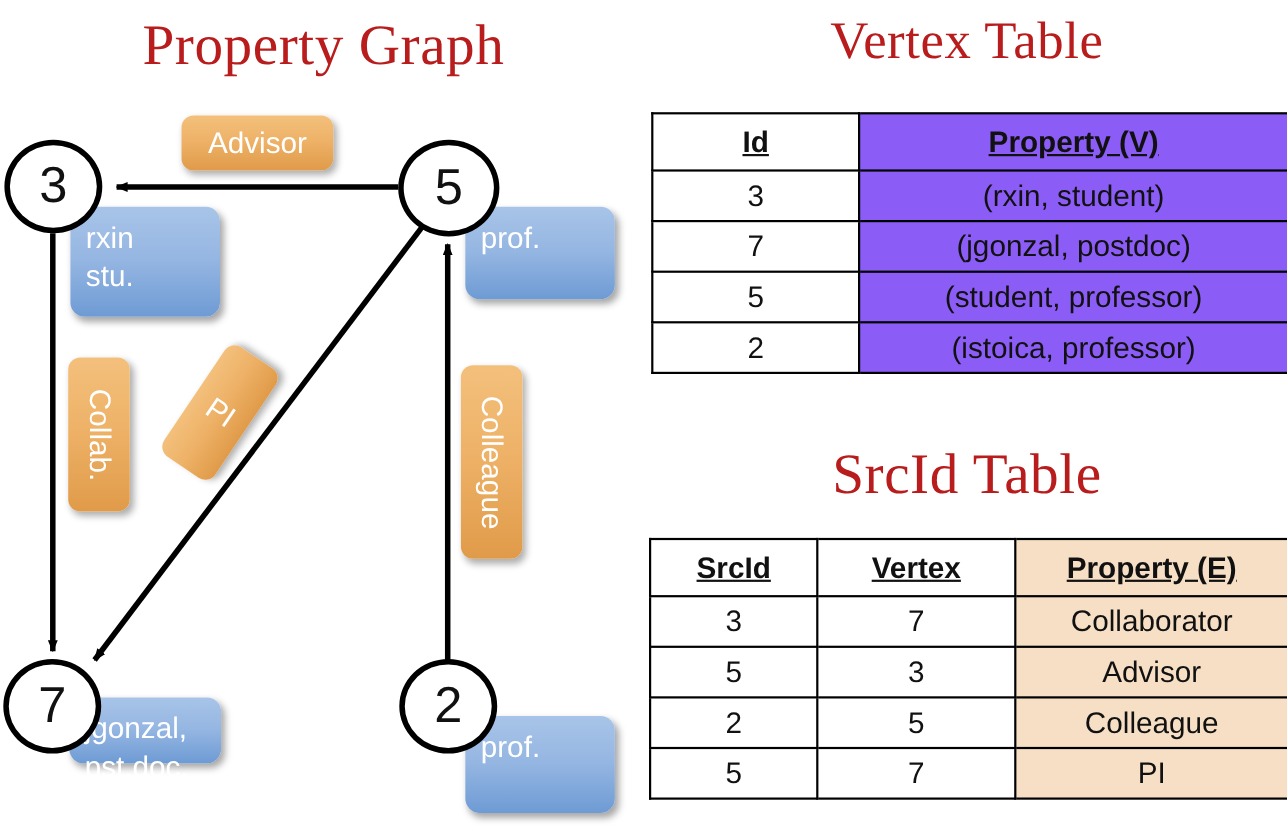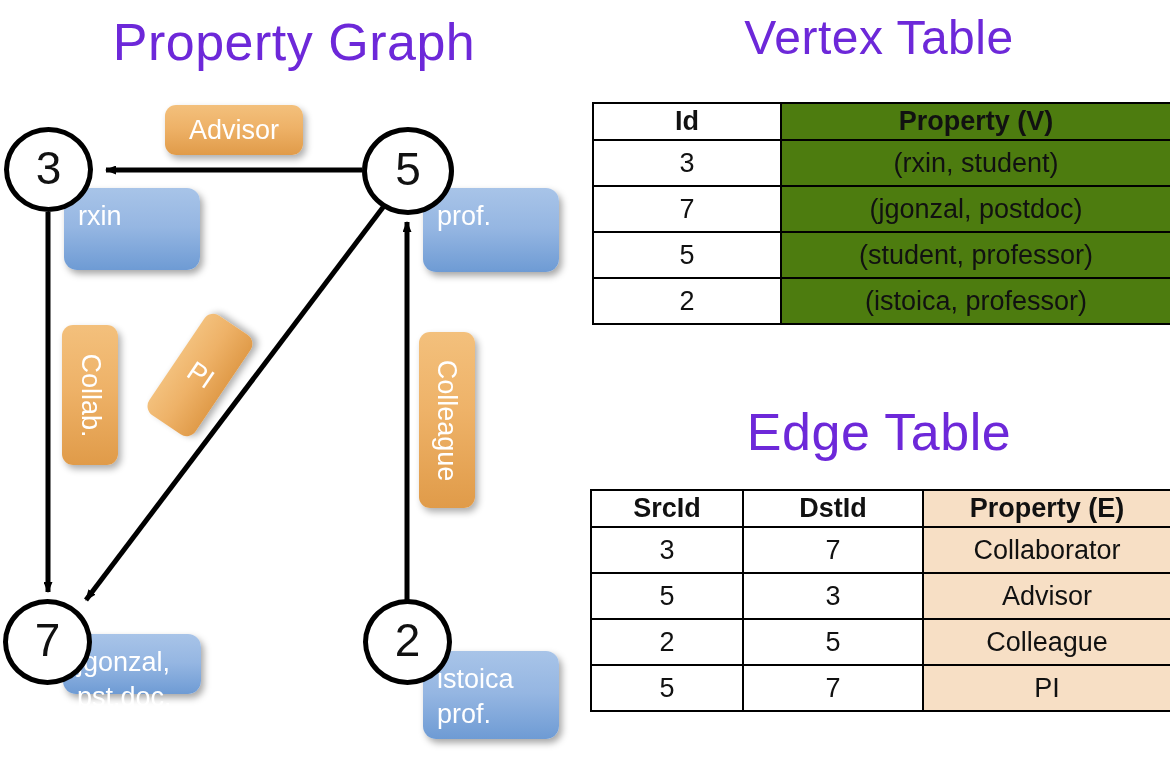--- a/index.html
+++ b/index.html
@@ -4,23 +4,23 @@
 <style>
   html,body{margin:0;padding:0;background:#ffffff;}
   body{width:1170px;height:760px;position:relative;overflow:hidden;
        font-family:"Liberation Sans","DejaVu Sans",sans-serif;color:#000;}
 
   .abs{position:absolute;}
 
   
   .bigtitle{
     position:absolute;
-    font-family:Liberation Sans, sans-serif;
+    font-family:Liberation Serif, serif;
     font-weight:300;
-    color:#6d28d9;
+    color:#b91c1c;
     white-space:nowrap;
     letter-spacing:.5px;
   }
   #title-property-graph{left:0;top:12px;width:588px;text-align:center;font-size:52px;}
   #title-vertex-table{left:588px;top:10px;width:582px;text-align:center;font-size:48px;}
   #title-edge-table{left:588px;top:402px;width:582px;text-align:center;font-size:52px;}
 
   
   #graph-canvas{left:0;top:0;width:588px;height:760px;}
   #graph-edges{position:absolute;left:0;top:0;width:588px;height:760px;}
@@ -75,34 +75,34 @@
     border:2px solid #000;
     text-align:center;
     font-weight:400;
     font-size:27px;
     color:#111;
     padding:0;
     height:46px;
     background:#fff;
     box-sizing:border-box;
   }
-  table.data-table th{font-weight:700;font-size:27px;height:37px;}
+  table.data-table th{font-weight:700;font-size:27px;height:52px;text-decoration:underline;}
 
   #vertex-table{left:592px;top:102px;width:578px;}
-  #vertex-table td.prop,#vertex-table th.prop{background:#4d7c0f;}
+  #vertex-table td.prop,#vertex-table th.prop{background:#8b5cf6;}
   #edge-table{left:590px;top:489px;width:580px;}
   #edge-table td.prop,#edge-table th.prop{background:#f7dfc5;margin-left:12px;}
   #edge-table th.prop{font-weight:700;}
 </style>
 </head>
 <body>
 
 <div class="bigtitle" id="title-property-graph">Property Graph</div>
 <div class="bigtitle" id="title-vertex-table">Vertex Table</div>
-<div class="bigtitle" id="title-edge-table">Edge Table</div>
+<div class="bigtitle" id="title-edge-table">SrcId Table</div>
 
 <div class="abs" id="graph-canvas">
 
   <svg id="graph-edges" viewBox="0 0 588 760" width="588" height="760">
     <defs>
       <marker id="arrowhead" markerWidth="11" markerHeight="9" refX="10" refY="4.5" orient="auto" markerUnits="userSpaceOnUse">
         <path d="M0,0 L11,4.5 L0,9 z" fill="#000"></path>
       </marker>
     </defs>
 
@@ -124,32 +124,32 @@
   </div>
 
   <div class="chip-orange tilt" style="left:140px;top:347px;width:120px;height:56px;">
     <span>PI</span>
   </div>
 
   <div class="chip-orange vert" style="left:419px;top:332px;width:56px;height:176px;">
     <span>Colleague</span>
   </div>
 
-  <div class="chip-blue" style="left:64px;top:188px;width:136px;height:82px;">
+  <div class="chip-blue" style="left:64px;top:188px;width:136px;height:100px;">
     <div>rxin</div>
+    <div>stu.</div>
   </div>
   <div class="chip-blue" style="left:423px;top:188px;width:136px;height:84px;">
     <div>prof.</div>
   </div>
   <div class="chip-blue" style="left:63px;top:618px;width:138px;height:60px;margin-top:16px;">
     <div>jgonzal,</div>
     <div>pst.doc.</div>
   </div>
   <div class="chip-blue" style="left:423px;top:651px;width:136px;height:88px;">
-    <div>istoica</div>
     <div>prof.</div>
   </div>
 
   <div class="node-circle" style="left:4px;top:127px;width:89px;height:85px;">
     <span>3</span>
   </div>
   <div class="node-circle" style="left:362px;top:127px;width:92px;height:88px;">
     <span>5</span>
   </div>
   <div class="node-circle" style="left:3px;top:599px;width:89px;height:86px;">
@@ -193,21 +193,21 @@
 
 <table class="data-table" id="edge-table">
   <colgroup>
       <col style="width:152px">
       <col style="width:180px">
       <col style="width:248px">
     </colgroup>
   <thead>
     <tr>
       <th>SrcId</th>
-      <th>DstId</th>
+      <th>Vertex</th>
       <th class="prop">Property (E)</th>
     </tr>
   </thead>
   <tbody>
     <tr>
       <td>3</td>
       <td>7</td>
       <td class="prop">Collaborator</td>
     </tr>
     <tr>

